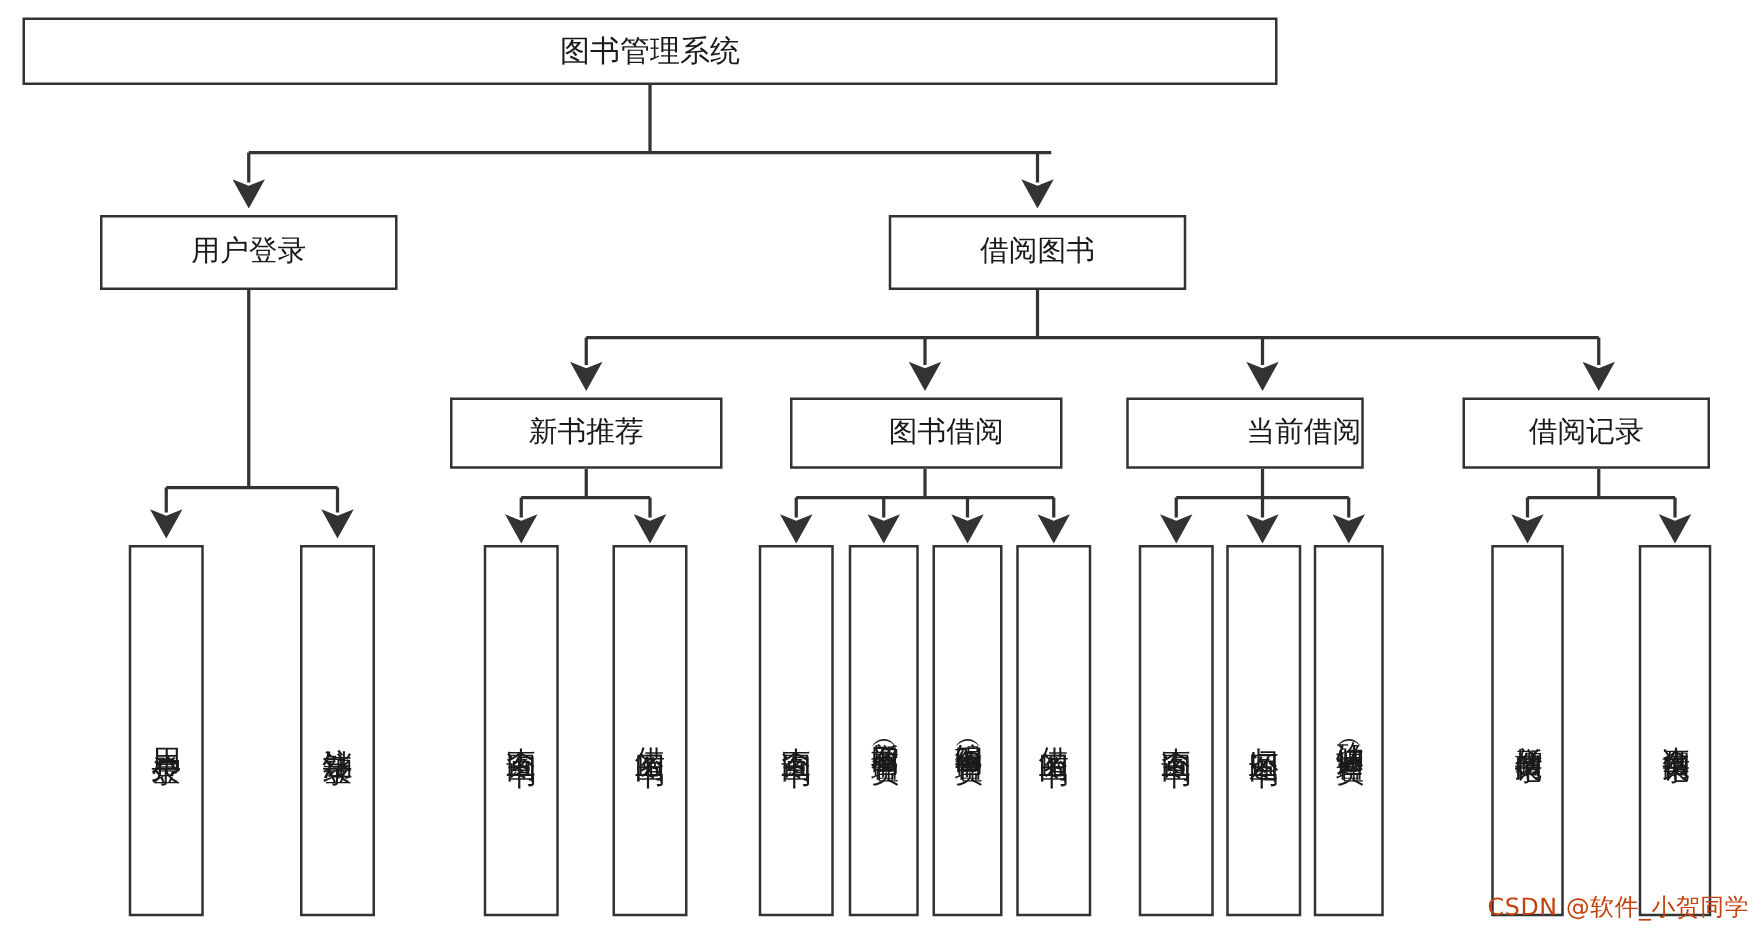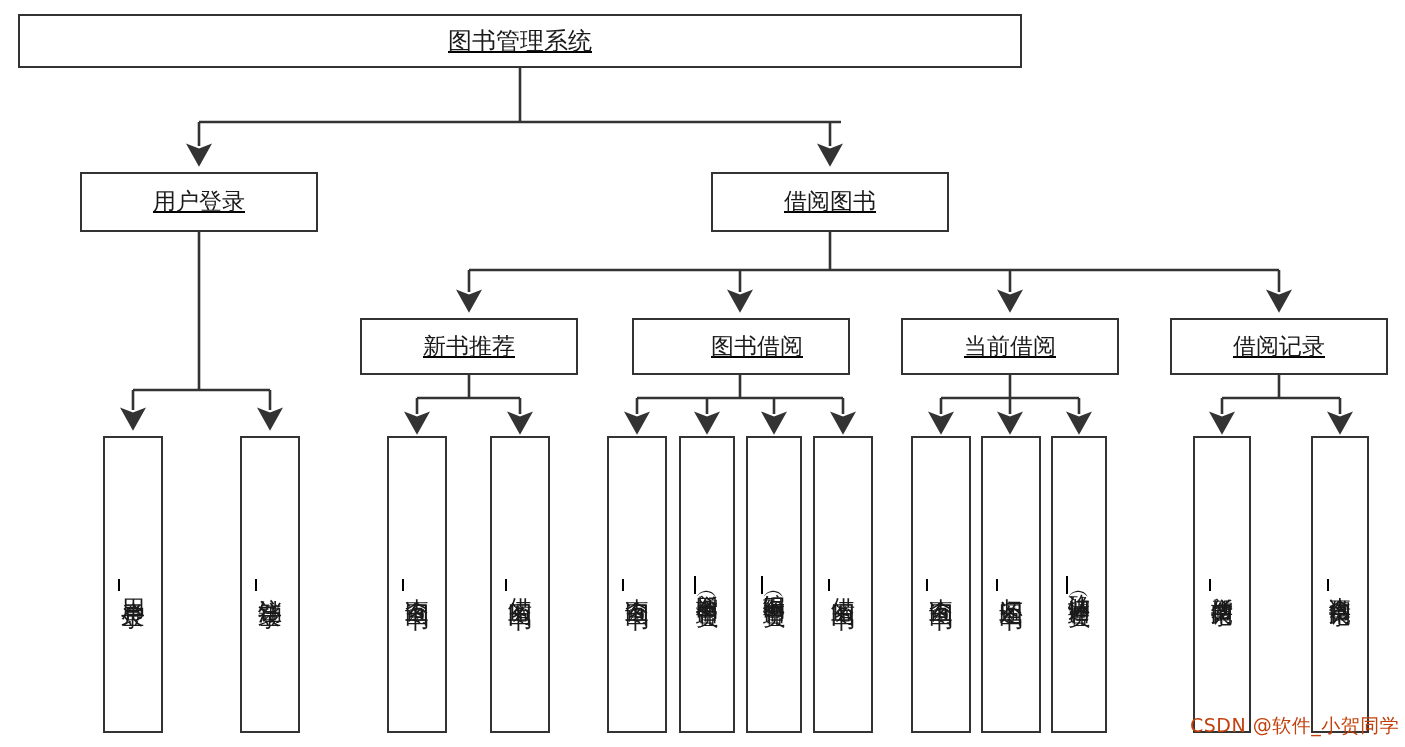--- a/index.html
+++ b/index.html
@@ -27,21 +27,20 @@
   }
   .node {
     position: absolute;
     box-sizing: border-box;
     background: #ffffff;
     border: 2px solid #333333;
     display: flex;
     align-items: center;
     justify-content: center;
     z-index: 2;
-    text-decoration: underline;
   }
   .node .nlabel {
     color: #1a1a1a;
     line-height: 1.18;
     text-align: center;
     white-space: pre;
   }
   
   .node.horiz .nlabel {
     font-size: 23px;
@@ -140,24 +139,24 @@
   <div class="node horiz" style="left:711px; top:172px; width:238px; height:60px;">
     <span class="nlabel">借阅图书</span>
   </div>
 
   <div class="node horiz" style="left:360px; top:318px; width:218px; height:57px;">
     <span class="nlabel">新书推荐</span>
   </div>
   <div class="node horiz" style="left:632px; top:318px; width:218px; height:57px;padding-left:32px;">
     <span class="nlabel">图书借阅</span>
   </div>
-  <div class="node horiz" style="left:901px; top:318px; width:218px; height:57px;">
+  <div class="node horiz" style="left:901px; top:318px; width:190px; height:57px;justify-content:flex-end;">
     <span class="nlabel">当前借阅</span>
   </div>
-  <div class="node horiz" style="left:1170px; top:318px; width:218px; height:57px;">
+  <div class="node horiz" style="left:1170px; top:318px; width:198px; height:57px;">
     <span class="nlabel">借阅记录</span>
   </div>
 
   <div class="node vert" style="left:103px; top:436px; width:60px; height:297px;">
     <span class="nlabel">用户登录</span>
   </div>
   <div class="node vert" style="left:240px; top:436px; width:60px; height:297px;">
     <span class="nlabel">注销登录</span>
   </div>
 

